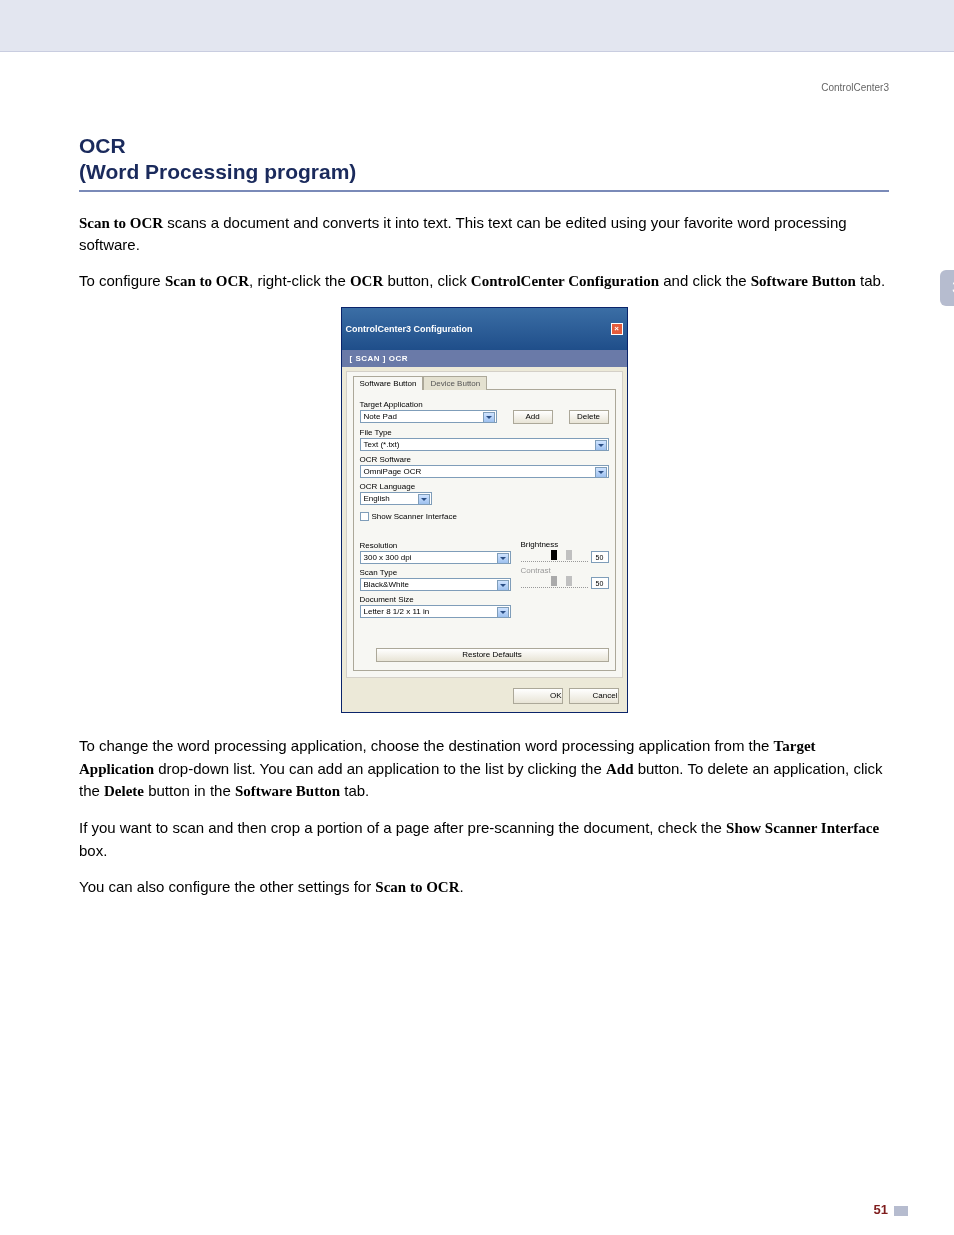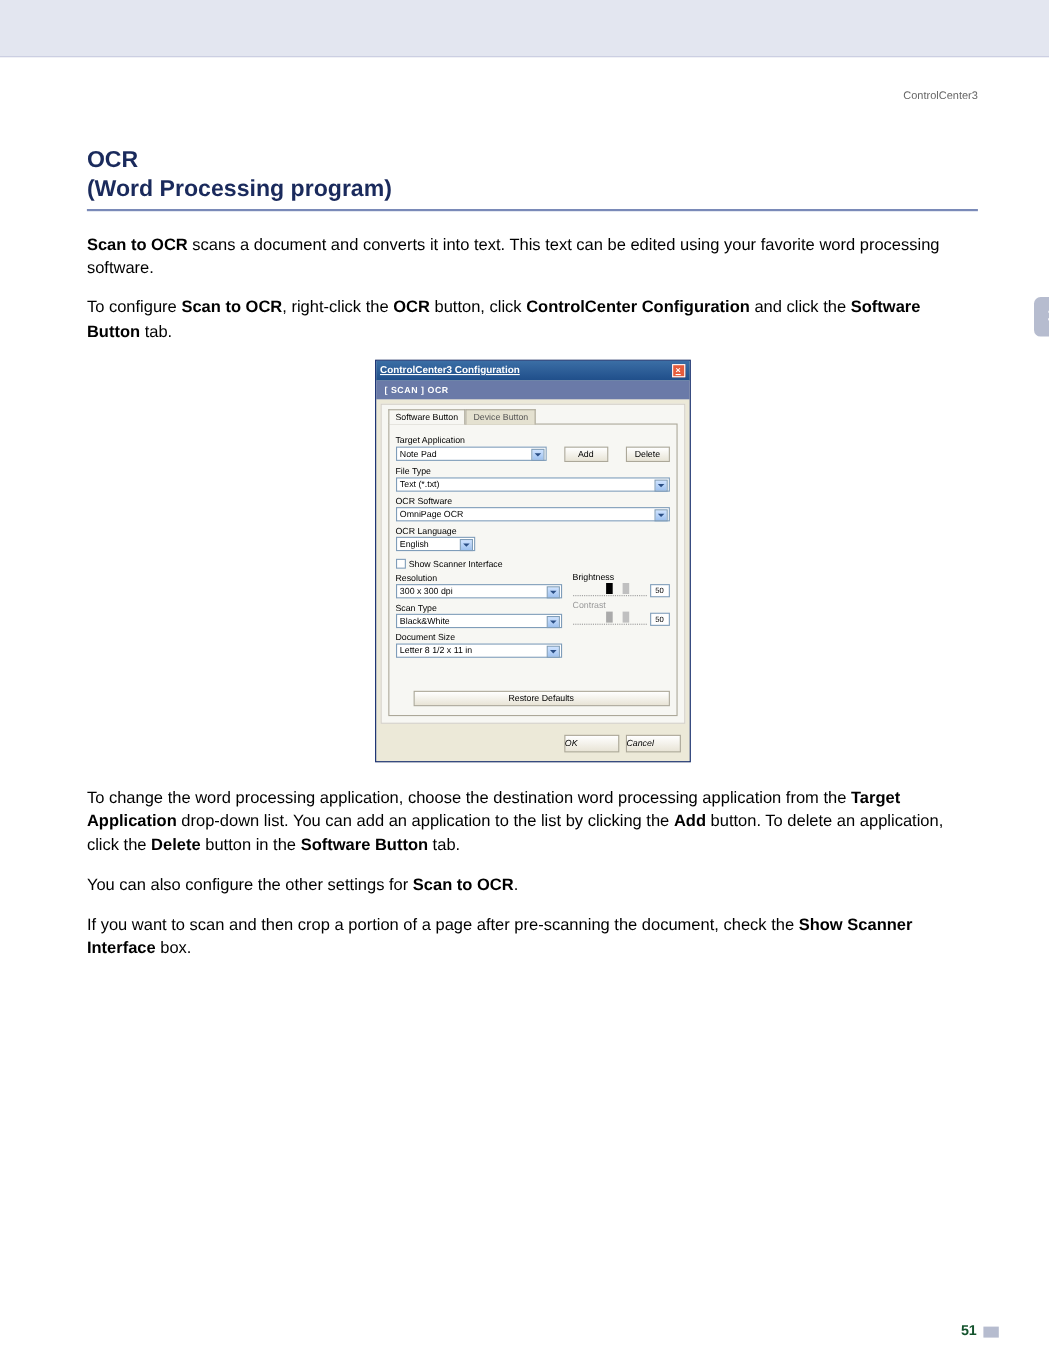--- a/index.html
+++ b/index.html
@@ -28,21 +28,21 @@
     .section-heading {
       color: #1a2a5c;
       font-size: 21px;
       font-weight: bold;
       line-height: 1.25;
       border-bottom: 2px solid #7a8ab8;
       padding-bottom: 4px;
       margin-bottom: 20px;
     }
     .para { margin-bottom: 14px; line-height: 1.45; }
-    .b { font-weight: bold; }
+    .b { font-weight: bold; font-family: Liberation Serif, serif; }
 
     
     .side-tab {
       position: absolute;
       right: -20px;
       top: 218px;
       width: 34px;
       height: 36px;
       background: #b6bccf;
       border-radius: 6px 0 0 6px;
@@ -62,24 +62,24 @@
       border: 1px solid #0a246a;
       font-family: Tahoma, Arial, sans-serif;
       font-size: 8px;
       color: #000;
     }
     .titlebar {
       background: linear-gradient(#3b6ea5,#1f4e8a);
       color: #fff;
       font-weight: bold;
       font-size: 9px;
-      padding: 3px 4px;
+      padding: 15px 4px;
       display:flex;
       justify-content: space-between;
-      text-decoration: underline;
+      align-items: center;
     }
     .closebox {
       width: 12px; height: 12px;
       background: #e55c3c;
       border: 1px solid #fff;
       color:#fff;
       font-size:8px; line-height:10px; text-align:center;
       font-weight:bold;
     }
     .subbar {
@@ -147,21 +147,21 @@
       background: linear-gradient(#fff,#e8e4d6);
       height:14px;
       font-size:8px;
       padding:0 6px;
       min-width:40px;
       text-align:center;
       line-height:12px;
     }
     .chk { display:flex; align-items:center; gap:3px; margin-top:7px; font-size:8px;}
     .chk-box { width:9px;height:9px;border:1px solid #7f9db9;background:#fff;}
-    .cols { display:flex; gap:10px; }
+    .cols { display:flex; gap:10px;margin-top:16px; }
     .col-l { flex:1; }
     .col-r { width:88px; }
     .slider-lbl { font-size:8px; margin-top:3px; }
     .slider-row { display:flex; align-items:center; gap:3px; margin-top:2px;}
     .slider {
       flex:1; height:10px; position:relative;
       border-bottom:1px dotted #999;
     }
     .slider .thumb{
       position:absolute; top:-2px; width:6px; height:10px; background:#888;
@@ -175,30 +175,30 @@
     .valbox {
       width:18px;height:12px;border:1px solid #7f9db9;background:#fff;
       font-size:7px; text-align:center; line-height:11px;
     }
     .restore { margin-top:30px;padding-left:16px;}
     .dlg-btns { display:flex; justify-content:flex-end; gap:6px; padding:6px 8px 8px 0;}
     .dlg-btn {
       border:1px solid #aca899;
       background: linear-gradient(#fff,#e8e4d6);
       height:16px; font-size:8px;
-      min-width:50px; text-align:left; line-height:14px;font-style:italic;
+      min-width:50px; text-align:right; line-height:14px;
     }
 
     .page-num {
       position: fixed;
       bottom: 18px;
       right: 46px;
       font-size: 13px;
       font-weight: bold;
-      color:#14532d;
+      color:#7f1d1d;
     }
     .page-num::after{
       content:"";
       display:inline-block;
       width:14px; height:10px;
       background:#b6bccf;
       margin-left:6px;
       vertical-align:middle;
     }
   </style>
@@ -324,22 +324,22 @@
         <div class="dlg-btn">Cancel</div>
       </div>
     </div>
   </div>
 
   <p class="para">
     <span>To change the word processing application, choose the destination word processing application from the </span><span class="b">Target Application</span><span> drop-down list. You can add an application to the list by clicking the </span><span class="b">Add</span><span> button. To delete an application, click the </span><span class="b">Delete</span><span> button in the </span><span class="b">Software Button</span><span> tab.</span>
   </p>
 
   <p class="para">
+    <span>If you want to scan and then crop a portion of a page after pre-scanning the document, check the </span><span class="b">Show Scanner Interface</span><span> box.</span>
+  </p>
+
+  <p class="para">
     <span>You can also configure the other settings for </span><span class="b">Scan to OCR</span><span>.</span>
   </p>
 
-  <p class="para">
-    <span>If you want to scan and then crop a portion of a page after pre-scanning the document, check the </span><span class="b">Show Scanner Interface</span><span> box.</span>
-  </p>
-
 </div>
 
 <div class="page-num">51</div>
 
 </body></html>

